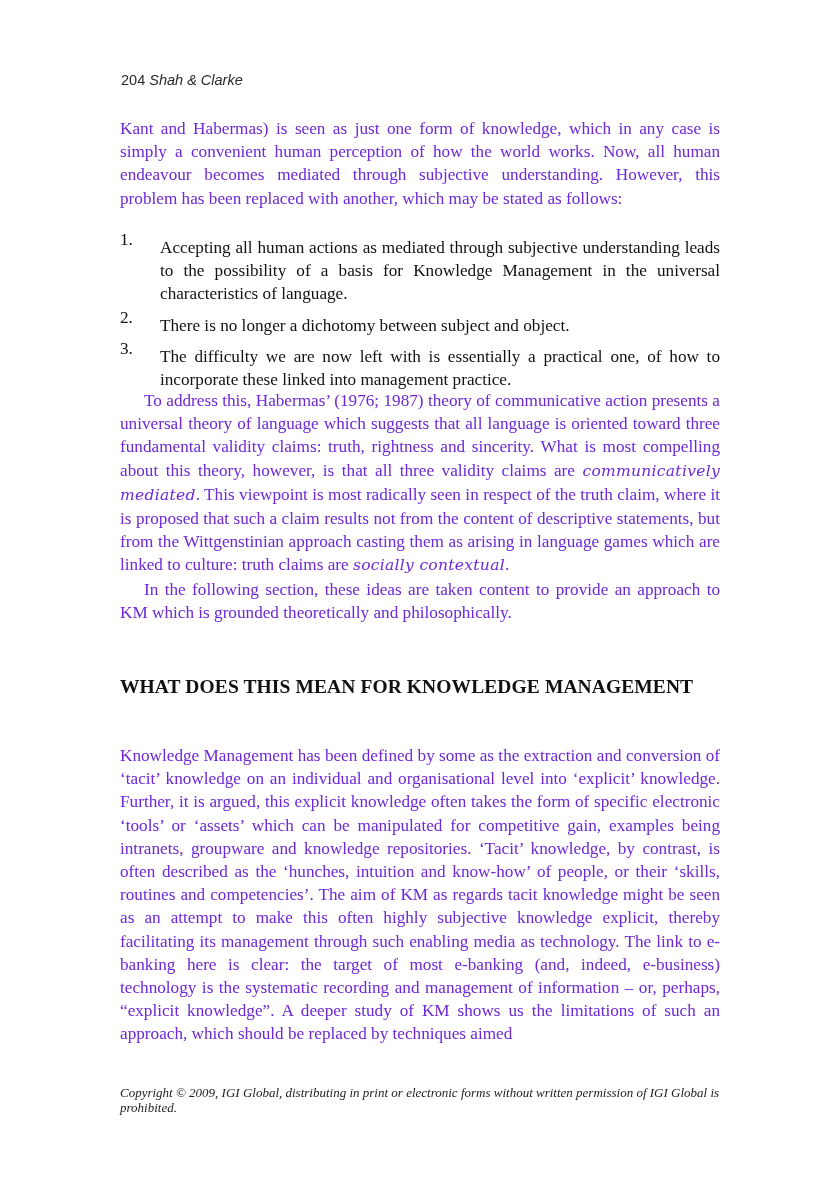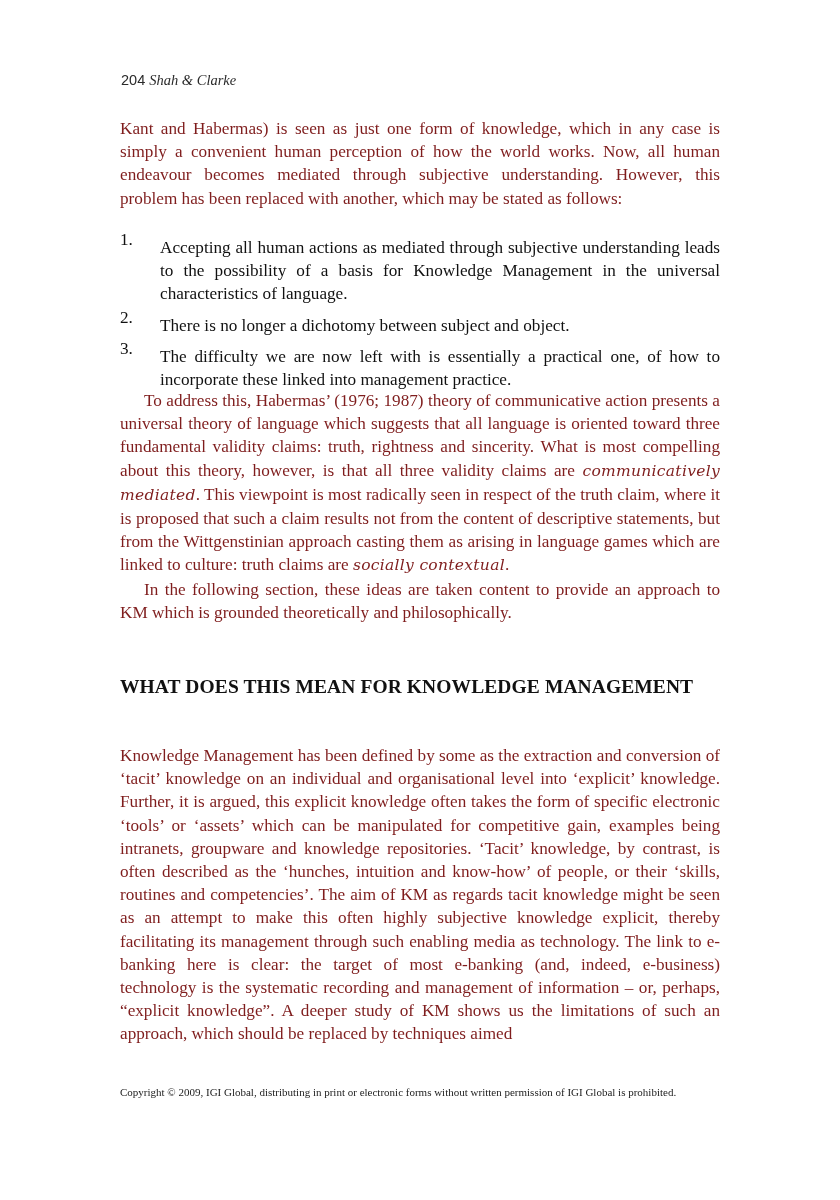--- a/index.html
+++ b/index.html
@@ -22,31 +22,31 @@
     .running-head {
       position: absolute;
       left: 121px;
       top: 72px;
       font-family: "Liberation Sans", sans-serif;
       font-size: 14.5px;
       color: #2a2a2a;
       white-space: nowrap;
     }
     .running-head .pg { }
-    .running-head .authors { font-style: italic; font-family: Liberation Serif, serif; }
+    .running-head .authors { font-style: italic; }
 
     .body-text {
       position: absolute;
       left: 120px;
       width: 600px;
       font-family: "Liberation Serif", serif;
       font-size: 17.2px;
       line-height: 23.2px;
       text-align: justify;
-      color: #7f1d1d;
+      color: #6d28d9;
     }
     .body-text p { margin: 0; }
     .body-text .indent { text-indent: 24px; }
     .body-text em {
       font-family: "DejaVu Serif", serif;
       font-style: italic;
       font-size: 15.5px;
       letter-spacing: 0.3px;
     }
 
@@ -96,23 +96,24 @@
     }
 
     .para-km { top: 744px; }
 
     .footer {
       position: absolute;
       left: 120px;
       top: 1085px;
       width: 600px;
       font-family: "Liberation Serif", serif;
-      font-size: 11px;
+      font-size: 13px;
       line-height: 15px;
       color: #222;
+      font-style: italic;
     }
   </style>
 </head>
 <body>
 
 <div class="page">
 
   <div class="running-head">
     <span class="pg">204</span>
     <span class="authors">Shah &amp; Clarke</span>

